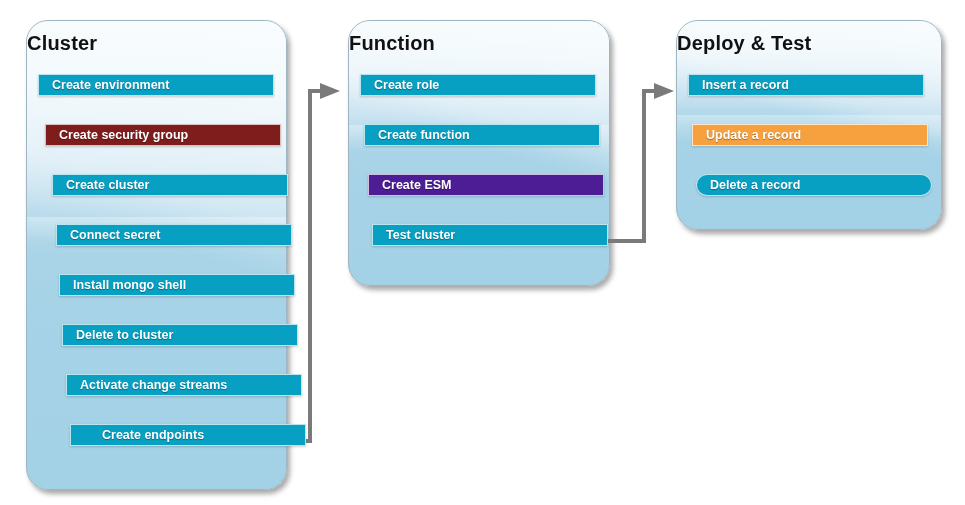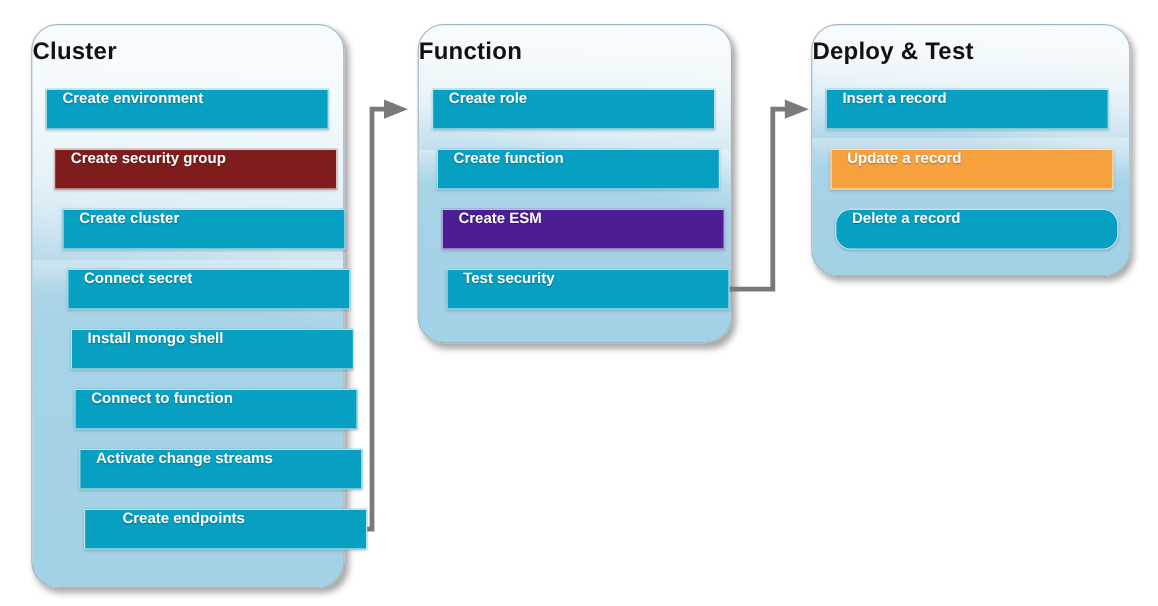--- a/index.html
+++ b/index.html
@@ -50,24 +50,25 @@
     position:absolute;
     left:0;right:0;
     font-weight:bold;
     color:#111111;
     letter-spacing:.2px;
   }
 
   
   .step{
     position:absolute;
-    height:34px;
+    height:22px;
     border:1px solid rgba(255,255,255,.72);
     box-sizing:border-box;
     display:flex;
+    align-items:center;
     box-shadow:0 1px 2px rgba(0,0,0,.18);
   }
   .step .lbl{
     color:#ffffff;
     font-weight:bold;
     font-size:12.5px;
     padding-left:13px;
     white-space:nowrap;
     text-shadow:0 1px 1px rgba(0,0,0,.35);
   }
@@ -120,40 +121,40 @@
   <div class="step" style="left:52px;top:174px;width:236px;background:#07A0C3;">
     <span class="lbl">Create cluster</span>
   </div>
   <div class="step" style="left:56px;top:224px;width:236px;background:#07A0C3;">
     <span class="lbl">Connect secret</span>
   </div>
   <div class="step" style="left:59px;top:274px;width:236px;background:#07A0C3;">
     <span class="lbl">Install mongo shell</span>
   </div>
   <div class="step" style="left:62px;top:324px;width:236px;background:#07A0C3;">
-    <span class="lbl">Connect to function</span>
+    <span class="lbl">Delete to cluster</span>
   </div>
   <div class="step" style="left:66px;top:374px;width:236px;background:#07A0C3;">
     <span class="lbl">Activate change streams</span>
   </div>
   <div class="step" style="left:70px;top:424px;width:236px;background:#07A0C3;padding-left:18px;">
     <span class="lbl">Create endpoints</span>
   </div>
 
   <div class="step" style="left:360px;top:74px;width:236px;background:#07A0C3;">
     <span class="lbl">Create role</span>
   </div>
   <div class="step" style="left:364px;top:124px;width:236px;background:#07A0C3;">
     <span class="lbl">Create function</span>
   </div>
   <div class="step" style="left:368px;top:174px;width:236px;background:#4c1d95;">
     <span class="lbl">Create ESM</span>
   </div>
   <div class="step" style="left:372px;top:224px;width:236px;background:#07A0C3;">
-    <span class="lbl">Test security</span>
+    <span class="lbl">Test cluster</span>
   </div>
 
   <div class="step" style="left:688px;top:74px;width:236px;background:#07A0C3;">
     <span class="lbl">Insert a record</span>
   </div>
   <div class="step" style="left:692px;top:124px;width:236px;background:#F7A13E;">
     <span class="lbl">Update a record</span>
   </div>
   <div class="step" style="left:696px;top:174px;width:236px;background:#07A0C3;border-radius:13px;">
     <span class="lbl">Delete a record</span>

